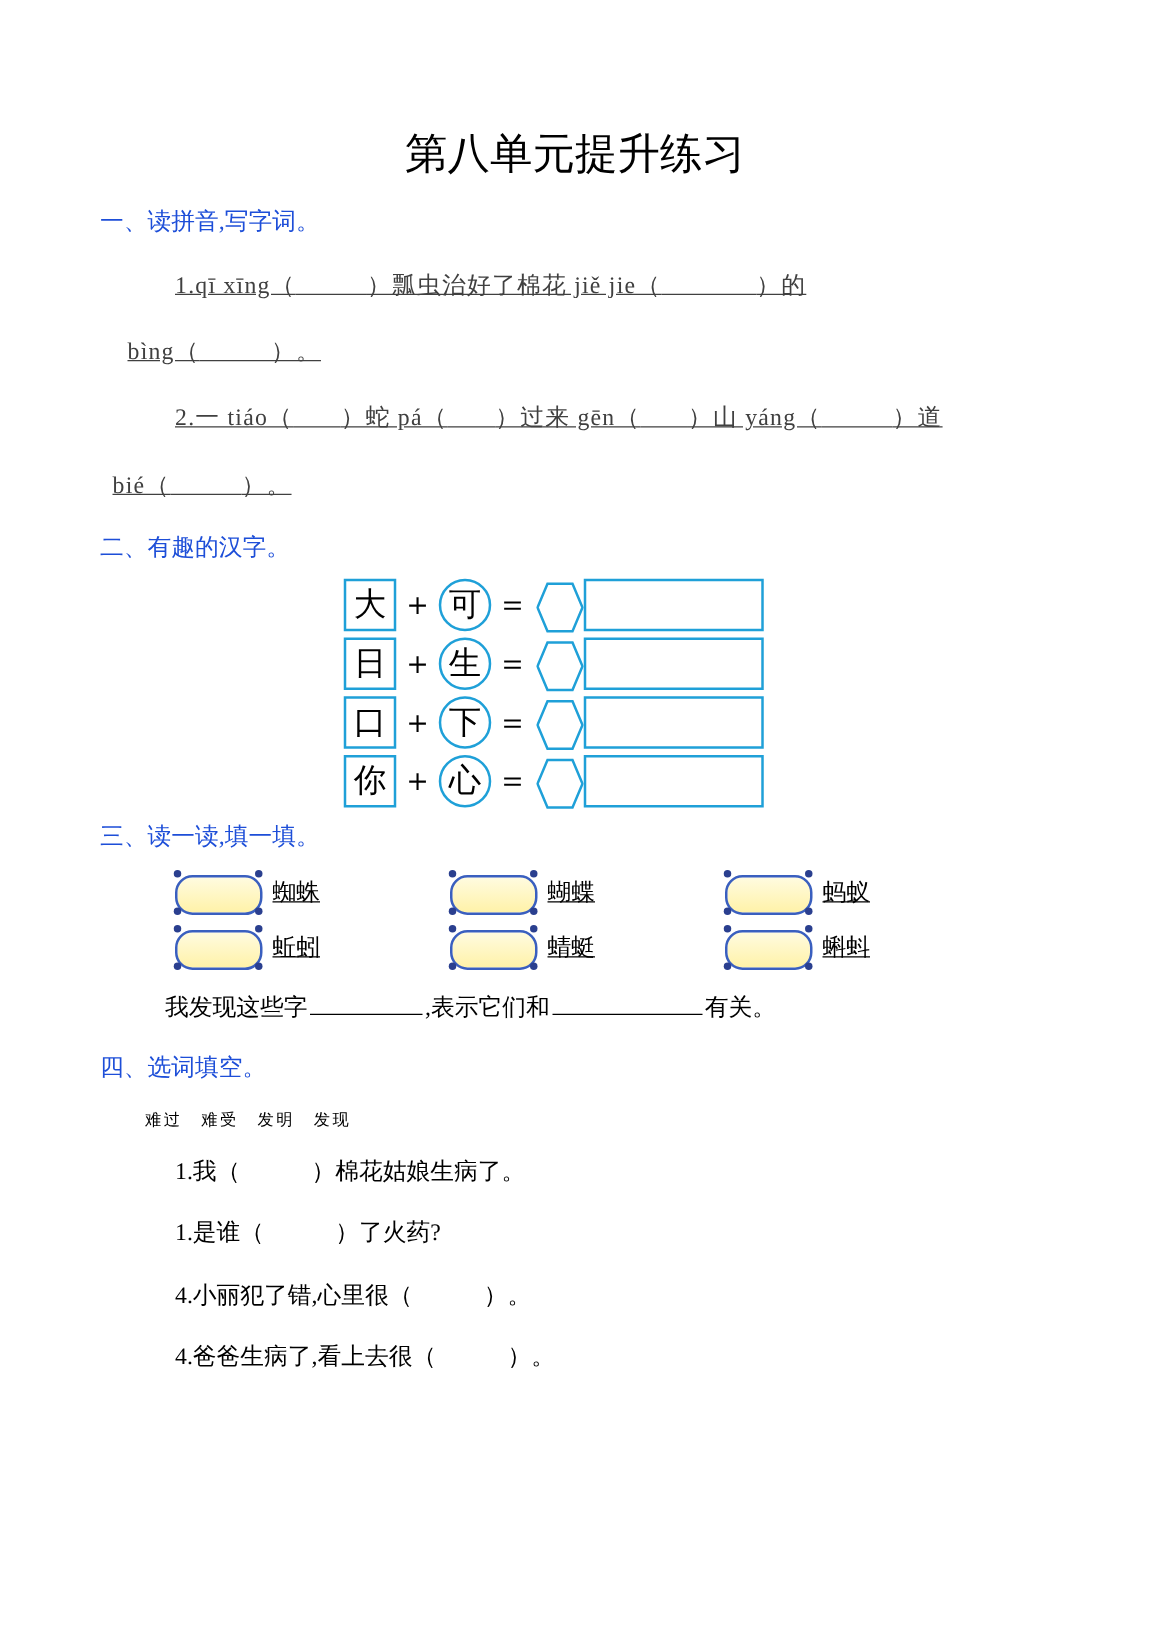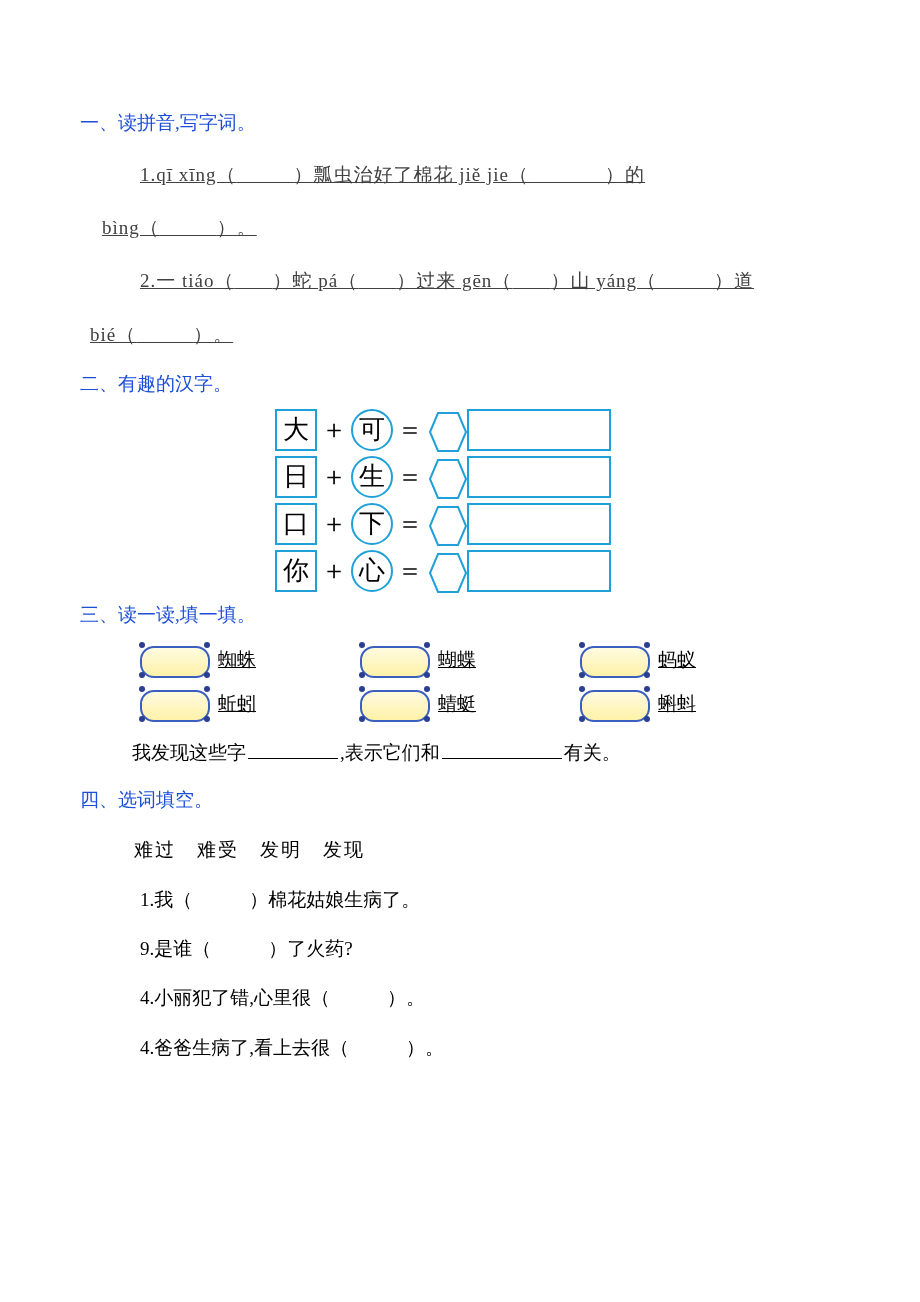--- a/index.html
+++ b/index.html
@@ -139,35 +139,36 @@
   .uline {
     display: inline-block;
     border-bottom: 1px solid #000;
     min-width: 90px;
     height: 1em;
     vertical-align: baseline;
     margin: 0 2px;
   }
   .uline.long { min-width: 120px; }
   .word-bank {
-    font-size: 19px;
-    margin-left: 54px;
+    font-size: 13px;
+    margin-left: 36px;
     letter-spacing: 2px;
     line-height: 2.6;
   }
   .q-line {
     font-size: 19px;
     margin-left: 60px;
     line-height: 2.6;
   }
 </style>
 </head>
 <body>
 
 <div class="page">
+  <div class="title">第八单元提升练习</div>
 
   <div class="section-head">一、读拼音,写字词。</div>
   <div class="body-text">
     <span>1.qī xīng（</span><span class="paren">　　　</span><span>）瓢虫治好了棉花 jiě jie（</span><span class="paren">　　　　</span><span>）的</span>
   </div>
   <div class="body-text" style="margin-left:22px;">
     <span>bìng（</span><span class="paren">　　　</span><span>）。</span>
   </div>
   <div class="body-text">
     <span>2.一 tiáo（</span><span class="paren">　　</span><span>）蛇 pá（</span><span class="paren">　　</span><span>）过来 gēn（</span><span class="paren">　　</span><span>）山 yáng（</span><span class="paren">　　　</span><span>）道</span>
@@ -302,21 +303,21 @@
   <div class="fill-line">
     <span>我发现这些字</span><span class="uline"></span><span>,表示它们和</span><span class="uline long"></span><span>有关。</span>
   </div>
 
   <div class="section-head">四、选词填空。</div>
   <div class="word-bank">难过　难受　发明　发现</div>
   <div class="q-line">
     <span>1.我（</span><span>　　　</span><span>）棉花姑娘生病了。</span>
   </div>
   <div class="q-line">
-    <span>9.是谁（</span><span>　　　</span><span>）了火药?</span>
+    <span>1.是谁（</span><span>　　　</span><span>）了火药?</span>
   </div>
   <div class="q-line">
     <span>4.小丽犯了错,心里很（</span><span>　　　</span><span>）。</span>
   </div>
   <div class="q-line">
     <span>4.爸爸生病了,看上去很（</span><span>　　　</span><span>）。</span>
   </div>
 </div>
 
 </body></html>

